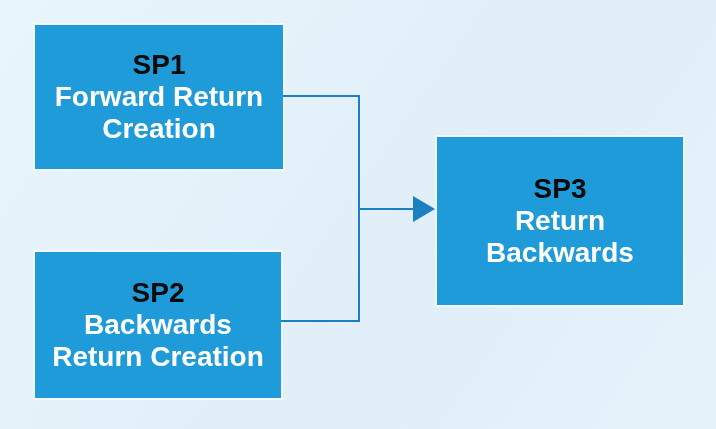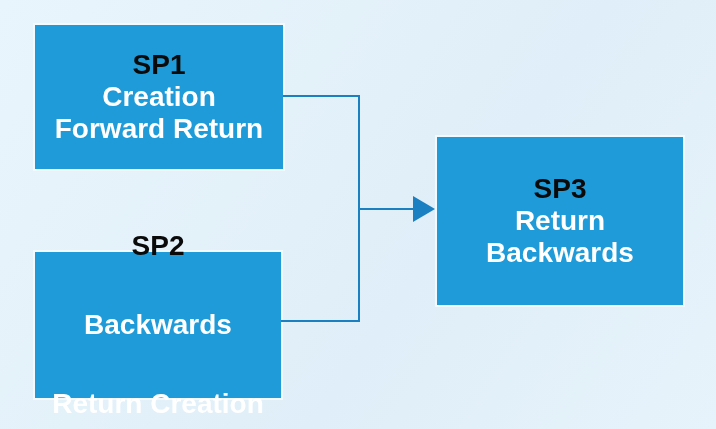--- a/index.html
+++ b/index.html
@@ -28,21 +28,21 @@
     font-size: 28px;
     line-height: 32px;
   }
   .node .title {
     color: #0a0a0a;
   }
   .node .line {
     color: #ffffff;
   }
   .node-sp1 { left: 33px;  top: 23px;  width: 252px; height: 148px; }
-  .node-sp2 { left: 33px;  top: 250px; width: 250px; height: 150px; gap: 47px; }
+  .node-sp2 { left: 33px;  top: 250px; width: 250px; height: 150px; }
   .node-sp3 { left: 435px; top: 135px; width: 250px; height: 172px; }
 
   .conn {
     position: absolute;
     background: #1a80c2;
   }
   .conn-sp1-h   { left: 283px; top: 95px;  width: 77px;  height: 2px; }
   .conn-sp2-h   { left: 281px; top: 320px; width: 79px;  height: 2px; }
   .conn-vline   { left: 358px; top: 95px;  width: 2px;   height: 227px; }
   .conn-arrow-shaft { left: 359px; top: 208px; width: 55px; height: 2px; }
@@ -57,22 +57,22 @@
     border-left: 22px solid #1a80c2;
   }
 </style>
 </head>
 <body>
 
 <div class="canvas">
 
   <div class="node node-sp1">
     <div class="title">SP1</div>
+    <div class="line">Forward Return</div>
     <div class="line">Creation</div>
-    <div class="line">Forward Return</div>
   </div>
 
   <div class="node node-sp2">
     <div class="title">SP2</div>
     <div class="line">Backwards</div>
     <div class="line">Return Creation</div>
   </div>
 
   <div class="node node-sp3">
     <div class="title">SP3</div>

